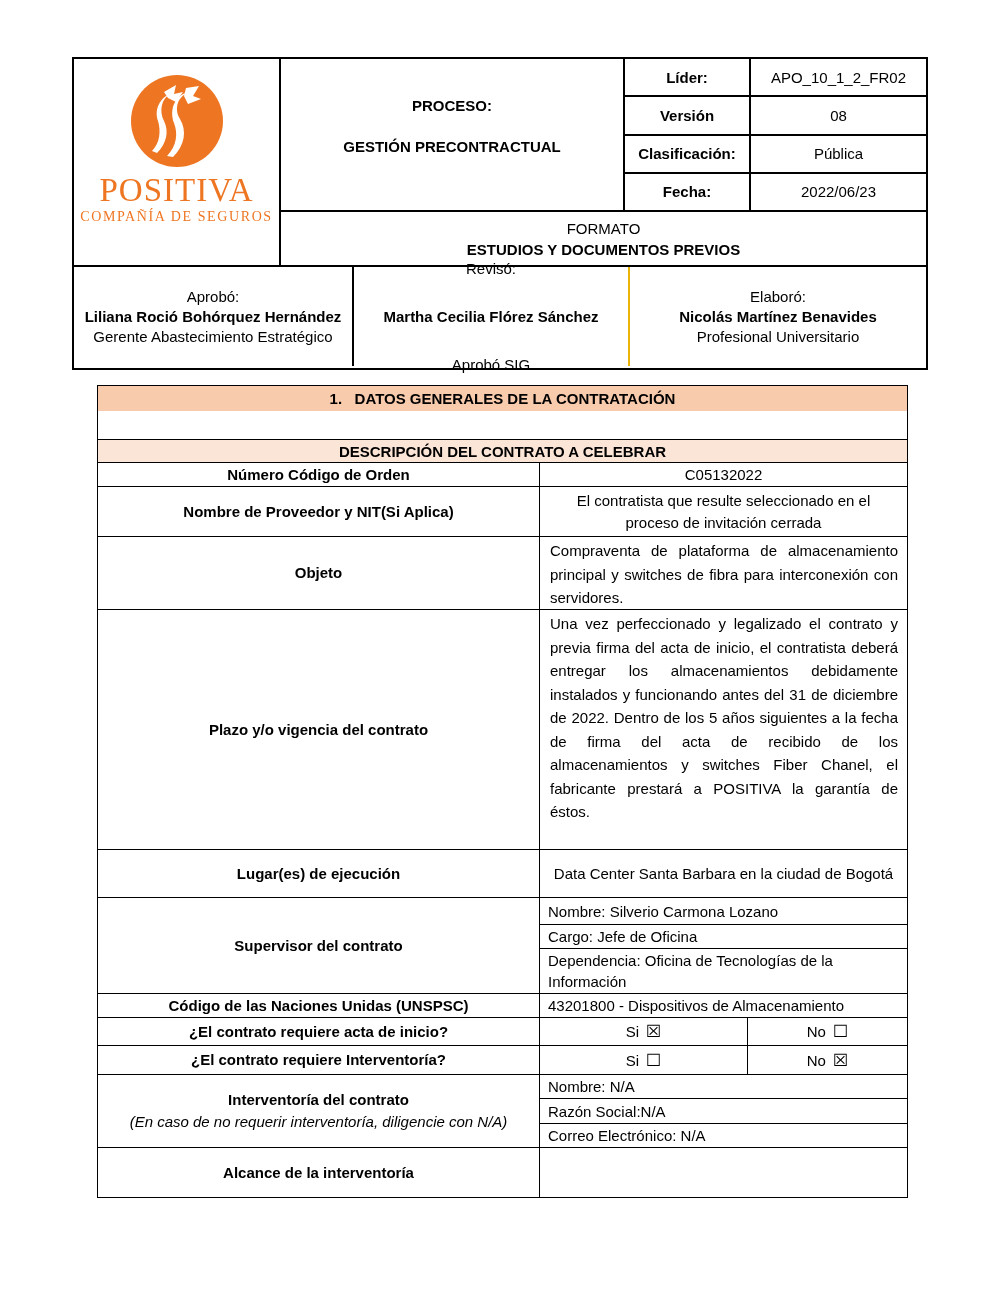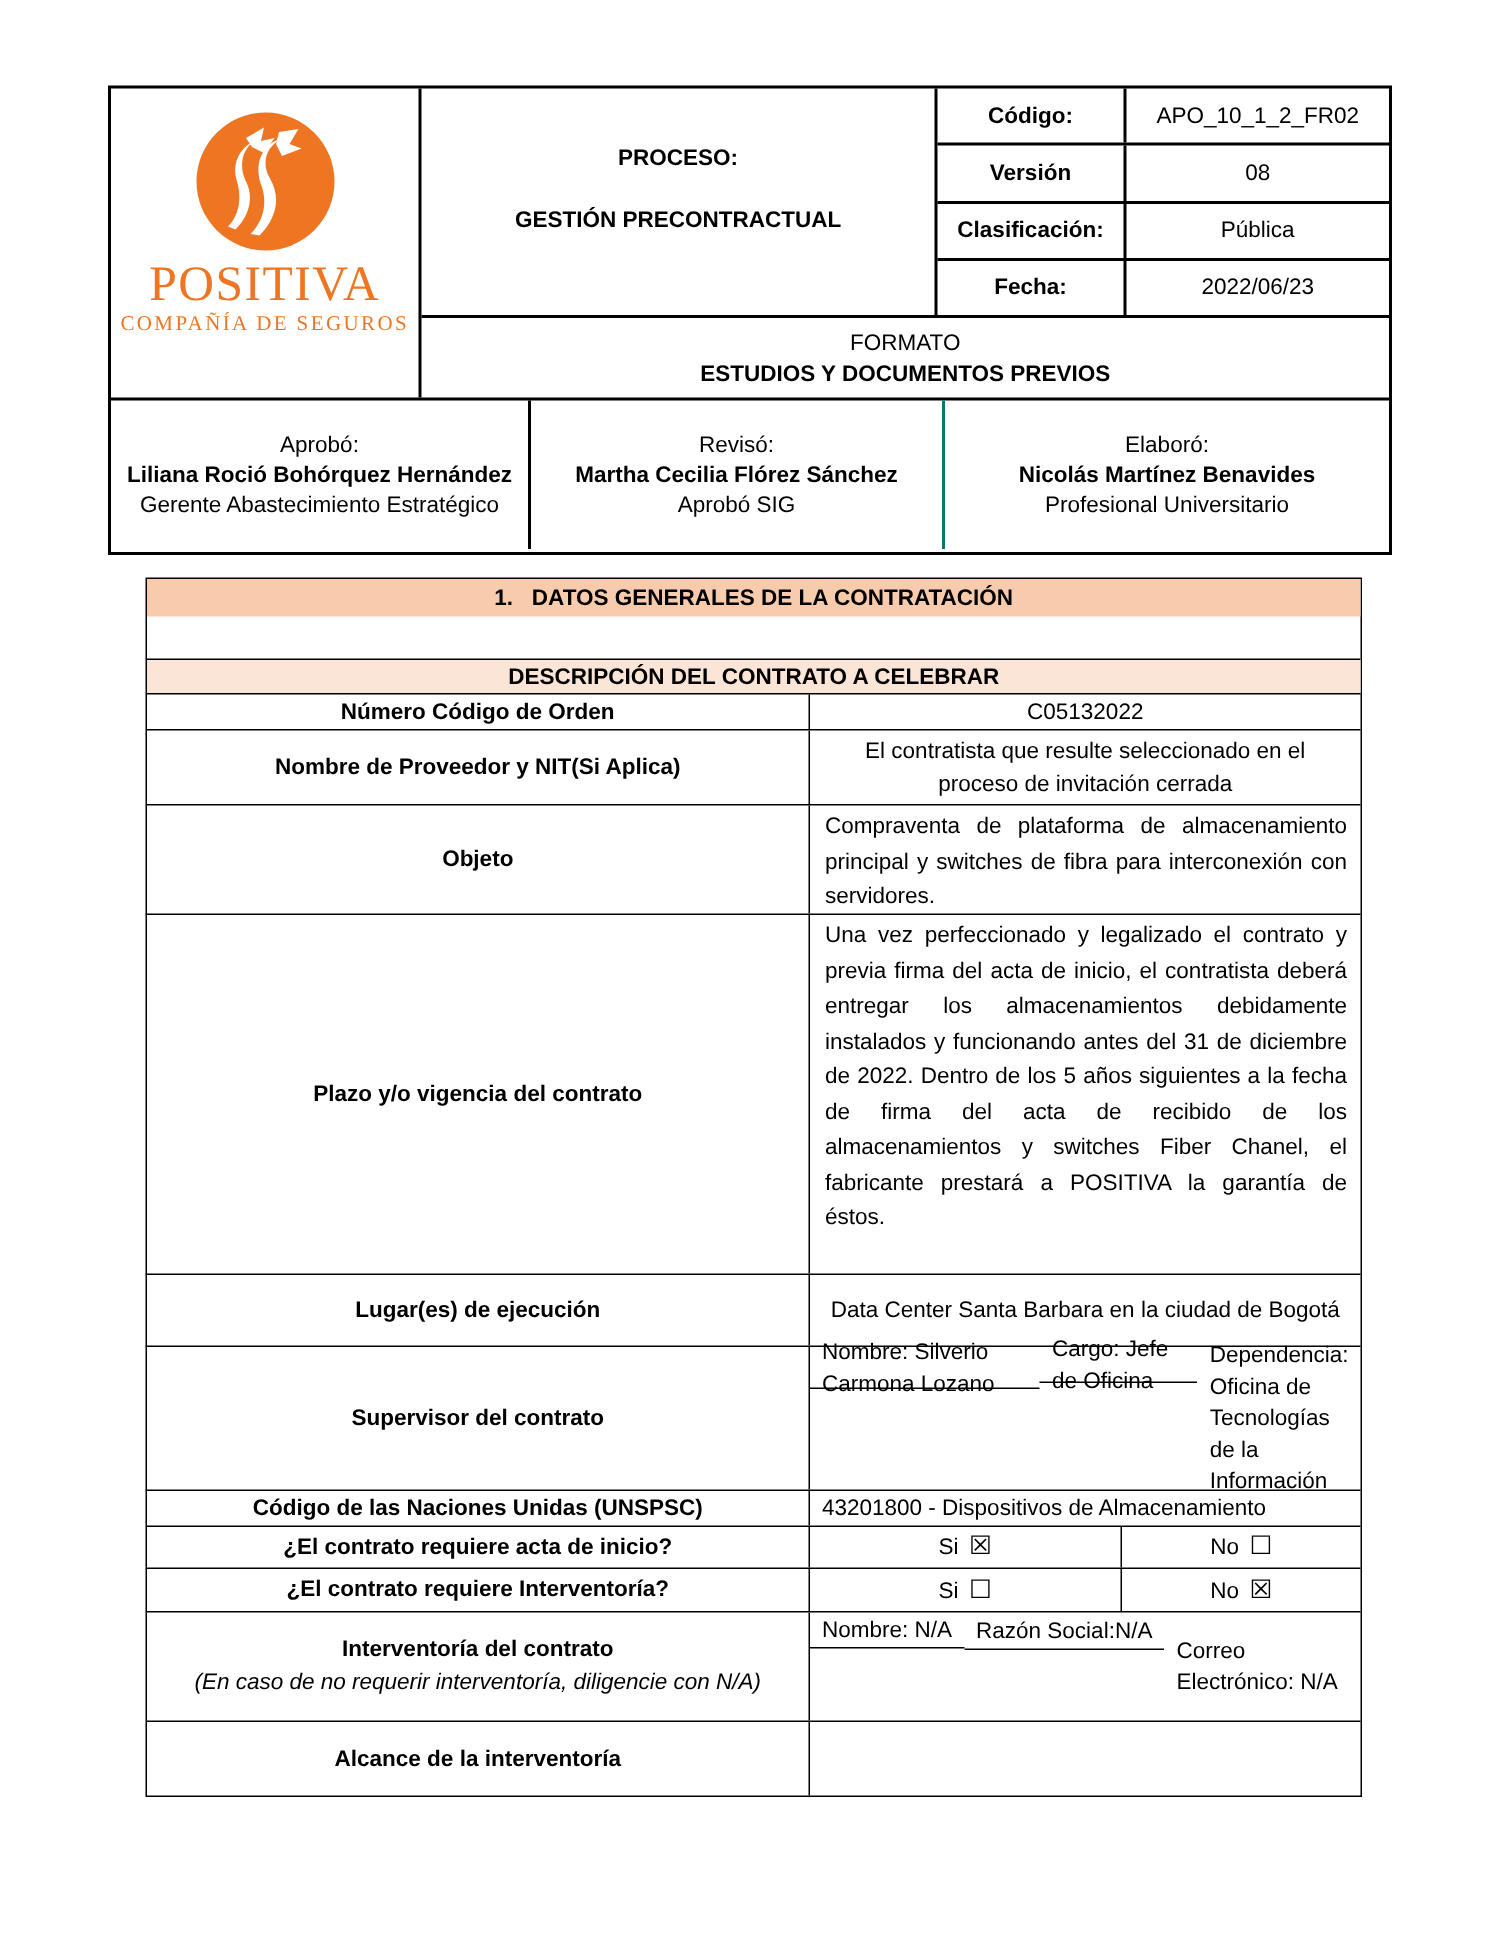--- a/index.html
+++ b/index.html
@@ -25,36 +25,36 @@
   .meta { flex:1; display:flex; flex-direction:column; }
   .meta-row { flex:1; display:flex; border-bottom:2px solid #000; }
   .meta-row:last-child { border-bottom:none; }
   .meta-label { width:126px; border-right:2px solid #000; display:flex; align-items:center; justify-content:center; font-weight:bold; text-align:center; }
   .meta-value { flex:1; display:flex; align-items:center; justify-content:center; text-align:center; }
   .formato-cell { flex:1; display:flex; flex-direction:column; align-items:center; justify-content:center; line-height:21px; }
   .formato-l2 { font-weight:bold; }
   .hdr-bottom { height:99px; display:flex; }
   .sign-cell { display:flex; flex-direction:column; align-items:center; justify-content:center; text-align:center; line-height:20px; padding:2px 8px; }
   .sc1 { width:280px; border-right:2px solid #000; }
-  .sc2 { width:276px; border-right:2px solid #0f766e; }
+  .sc2 { width:276px; border-right:2px solid #eab308;gap:28px; }
   .sc3 { flex:1; }
   .sign-name { font-weight:bold; }
 
   
   .mt { position:absolute; left:97px; top:385px; width:811px; border:1.5px solid #000; }
   .mt-row { display:flex; border-top:1.5px solid #000; }
   .mt-row:first-child { border-top:none; }
   .sec { font-weight:bold; display:flex; align-items:center; justify-content:center; text-align:center; }
   .sec1 { background:#F8CBAD; }
   .sec2 { background:#FBE5D6;margin-top:28px; }
   .lbl { width:442px; border-right:1.5px solid #000; display:flex; flex-direction:column; align-items:center; justify-content:center; font-weight:bold; text-align:center; padding:2px 14px; line-height:22px; }
   .val { flex:1; min-width:0; }
   .vcenter { display:flex; align-items:center; justify-content:center; text-align:center; padding:2px 10px; line-height:22px; }
   .vjust { padding:2px 9px 2px 10px; text-align:justify; line-height:23.5px; }
-  .subcol { flex:1; min-width:0; display:flex; flex-direction:row; }
+  .subcol { flex:1; min-width:0; display:flex; flex-direction:column; }
   .subrow { border-bottom:1.5px solid #000; display:flex; align-items:center; padding:1px 8px; line-height:21px; }
   .subrow:last-child { border-bottom:none; flex:1; }
   .cb { display:flex; align-items:center; justify-content:center; gap:7px; }
   .cb-si { width:208px; border-right:1.5px solid #000; }
   .cb-no { flex:1; }
   .box { font-family:"DejaVu Sans",sans-serif; font-size:17px; line-height:1; }
   .note { font-weight:normal; font-style:italic; }
 </style>
 </head>
 <body>
@@ -73,21 +73,21 @@
       <div class="tagline">COMPAÑÍA DE SEGUROS</div>
     </div>
     <div class="hdr-right">
       <div class="hdr-right-top">
         <div class="proceso-cell">
           <div class="proceso-l1">PROCESO:</div>
           <div class="proceso-l2">GESTIÓN PRECONTRACTUAL</div>
         </div>
         <div class="meta">
           <div class="meta-row">
-            <div class="meta-label">Código:</div>
+            <div class="meta-label">Líder:</div>
             <div class="meta-value">APO_10_1_2_FR02</div>
           </div>
           <div class="meta-row">
             <div class="meta-label">Versión</div>
             <div class="meta-value">08</div>
           </div>
           <div class="meta-row">
             <div class="meta-label">Clasificación:</div>
             <div class="meta-value">Pública</div>
           </div>

